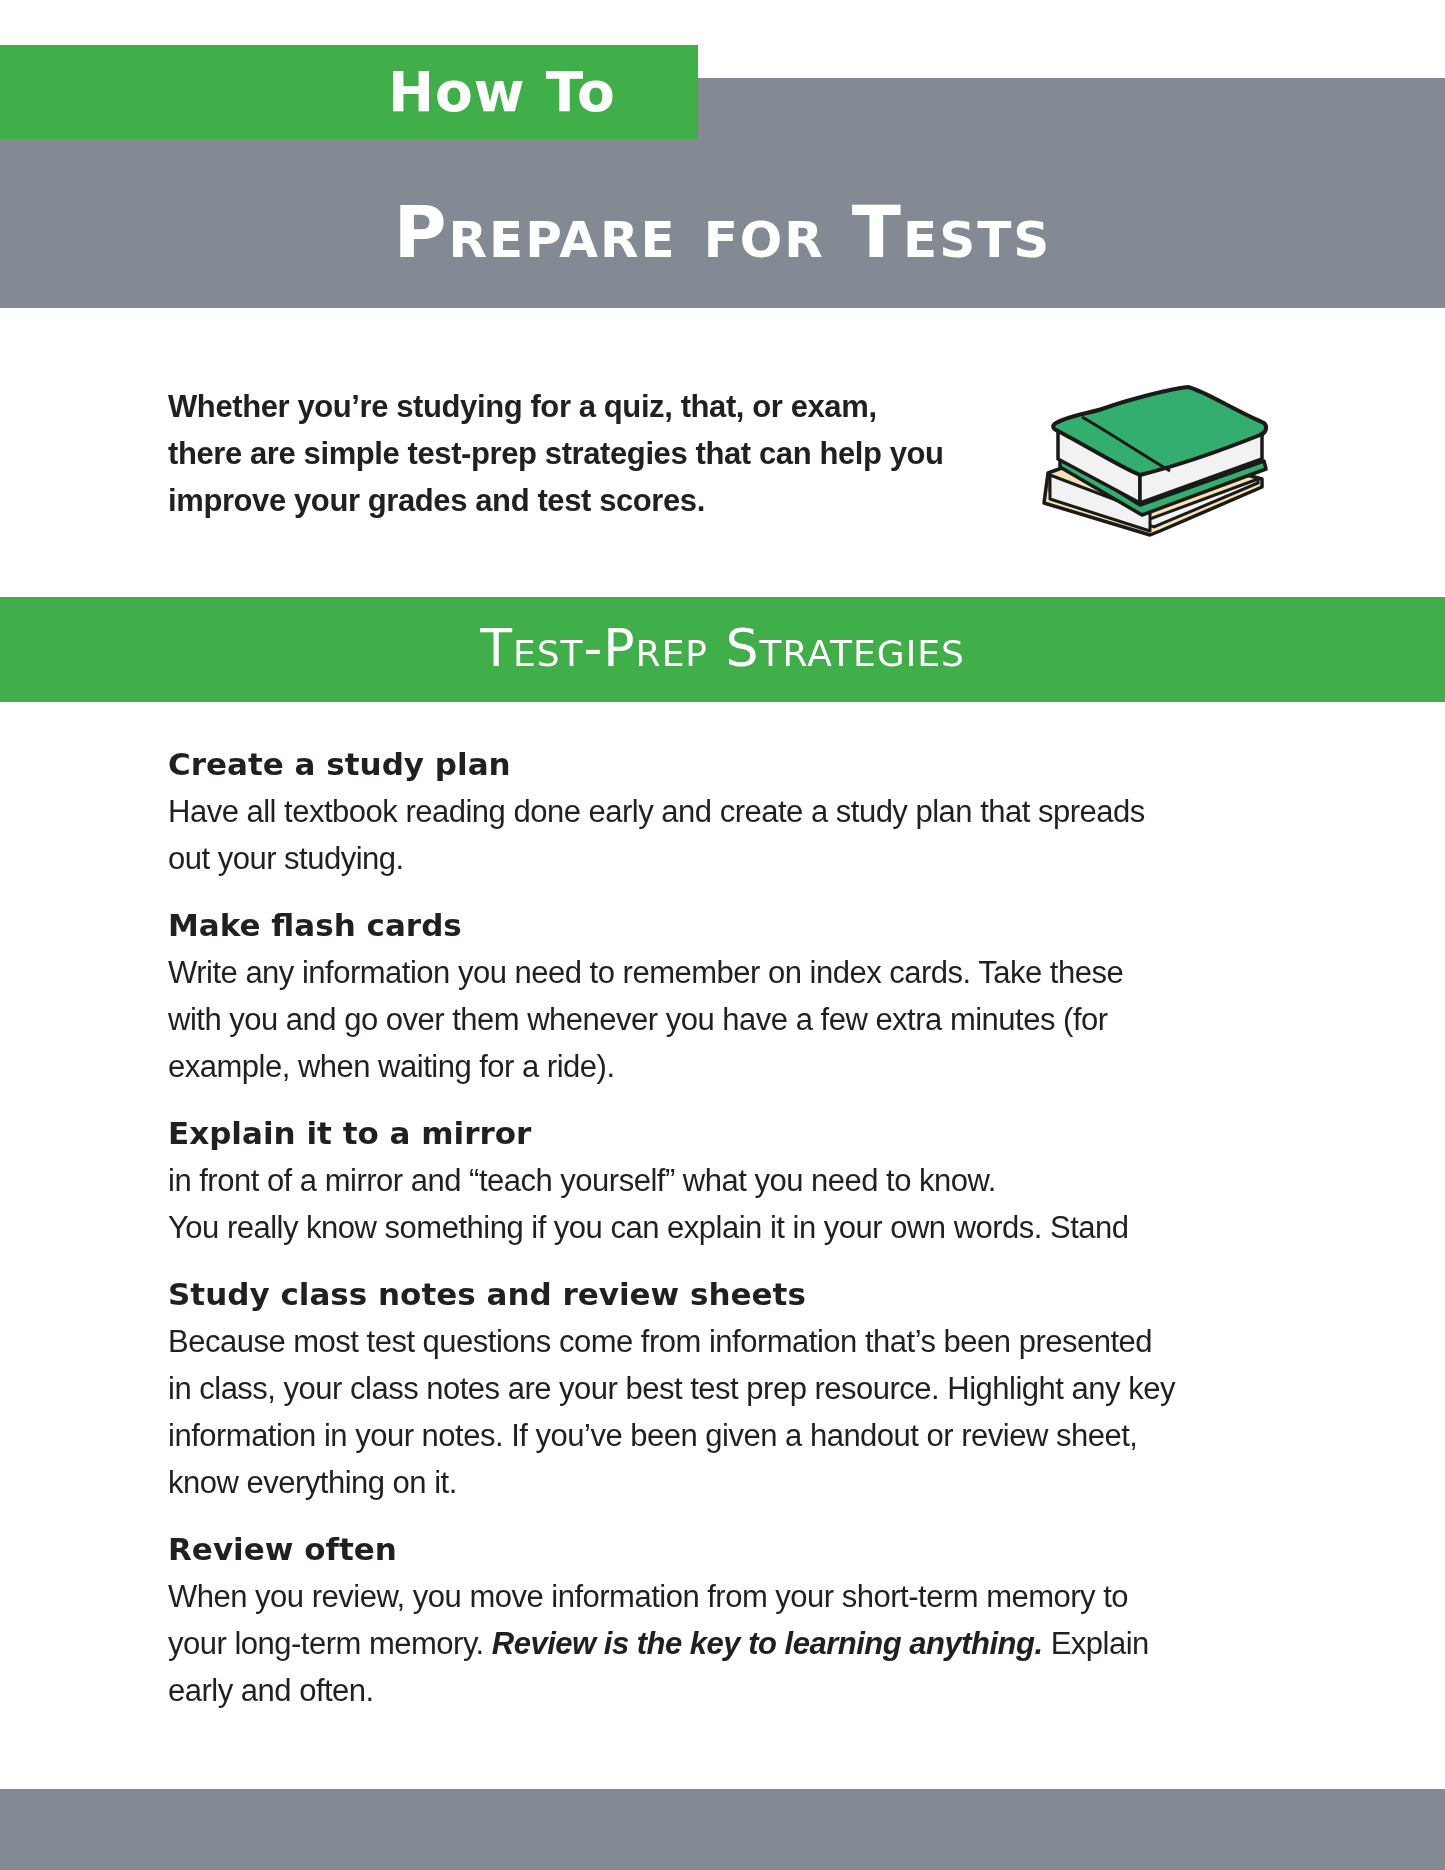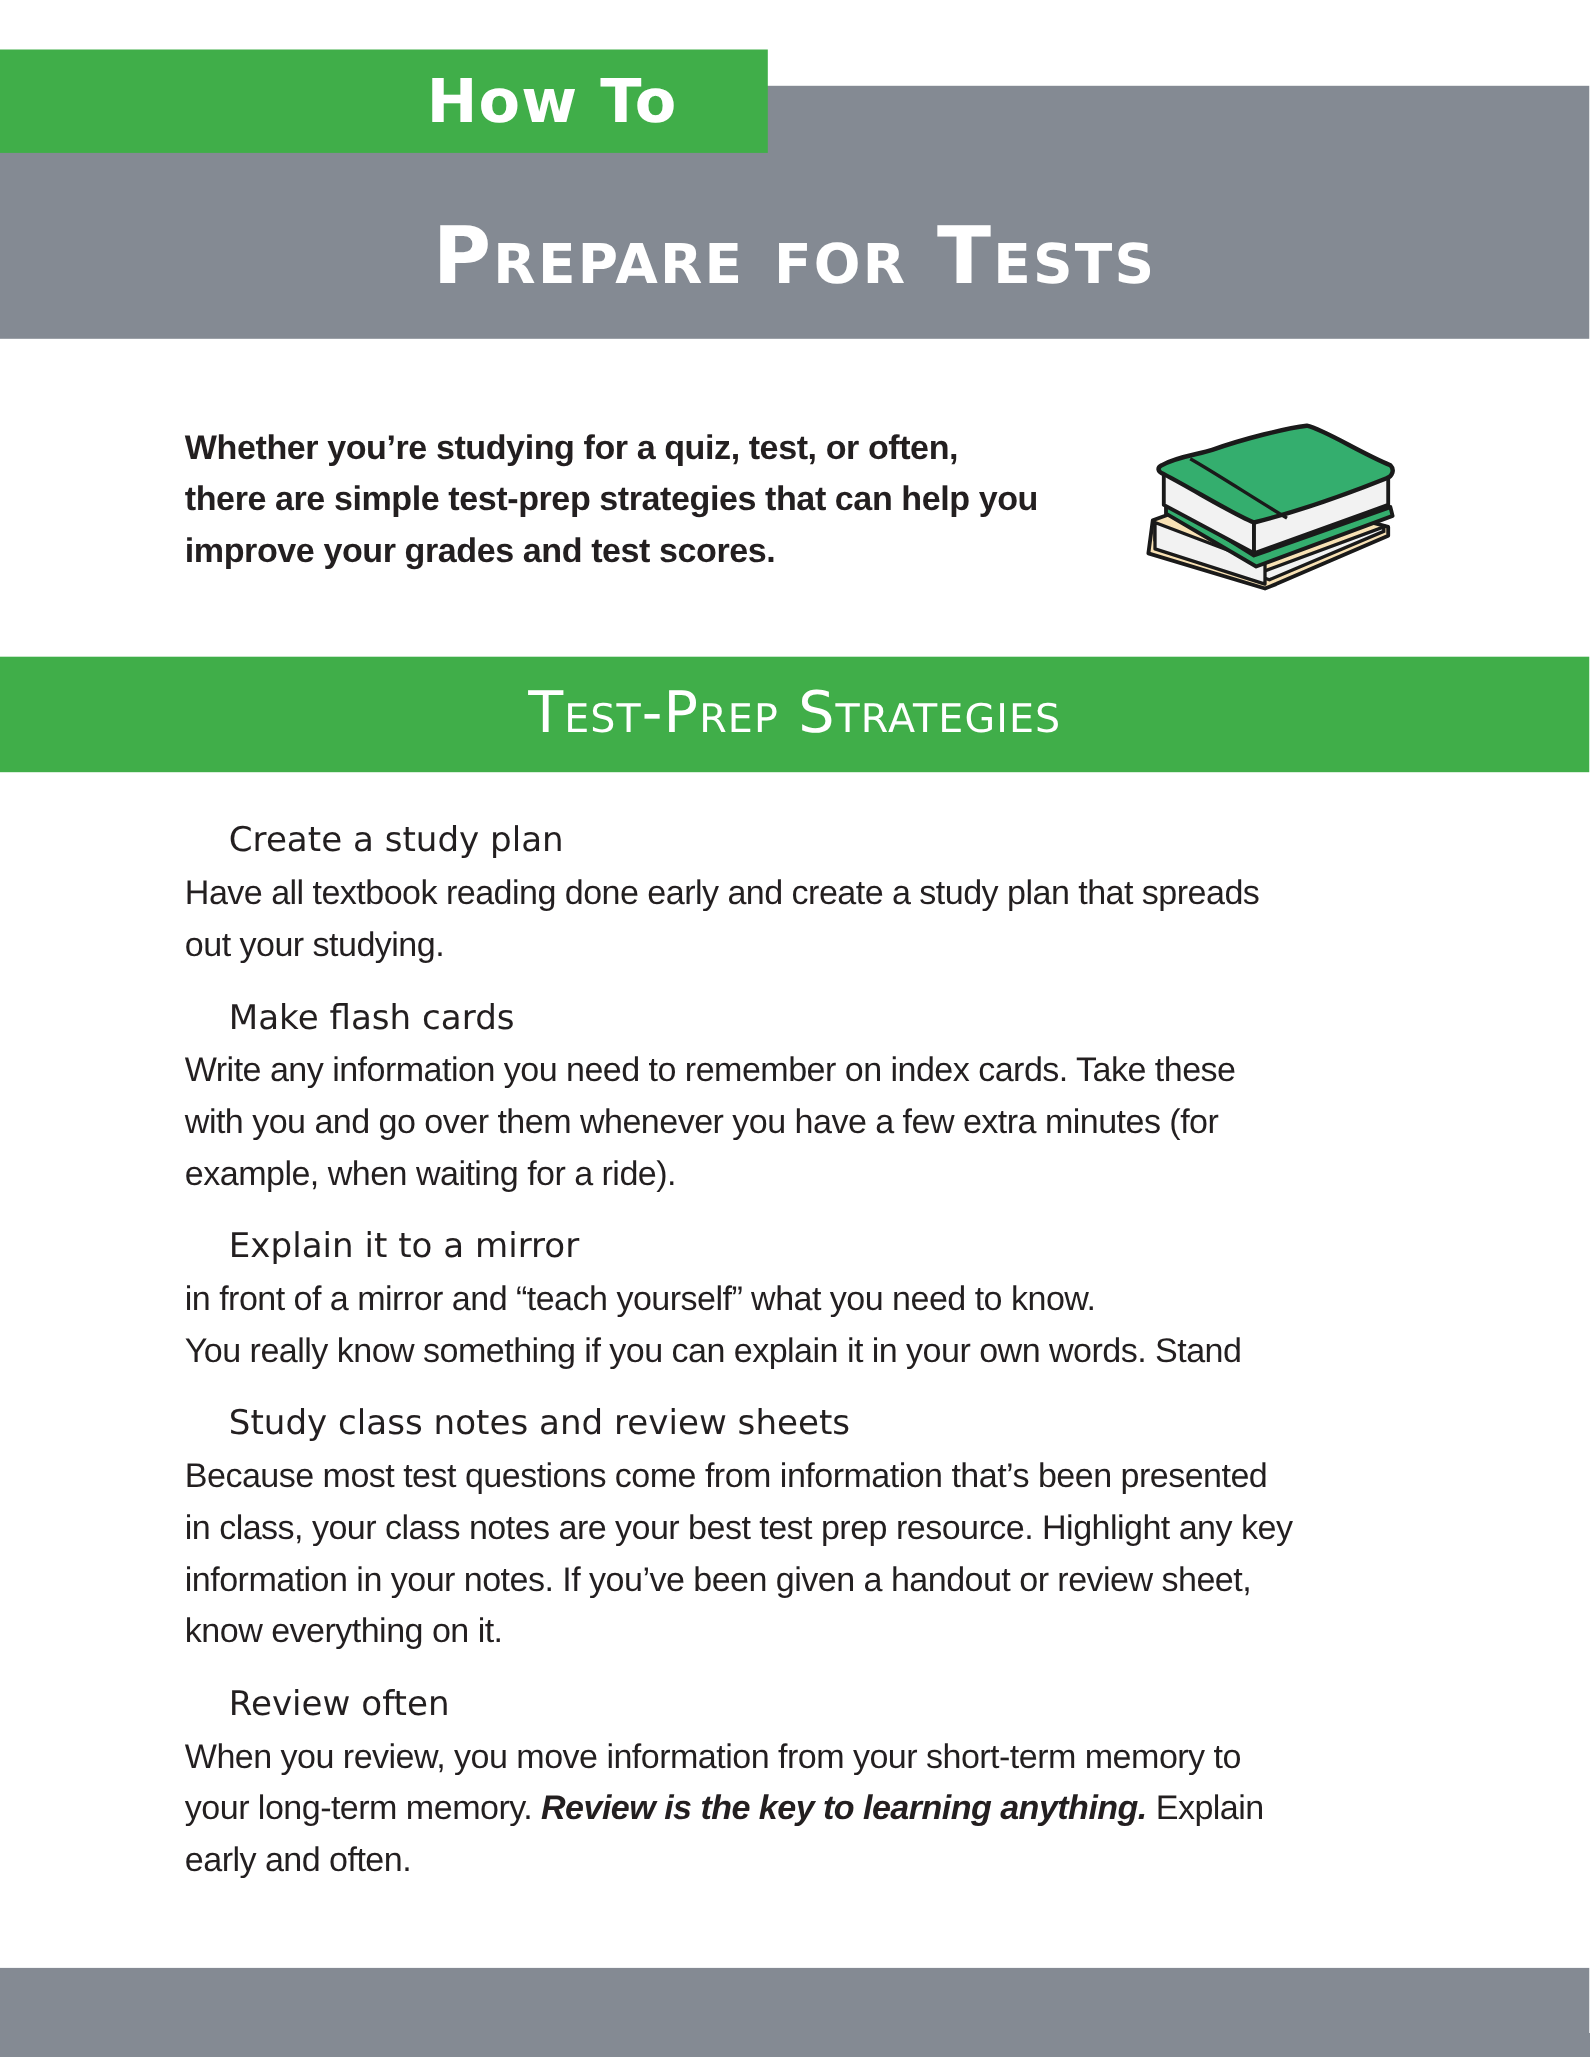--- a/index.html
+++ b/index.html
@@ -87,26 +87,25 @@
       white-space: nowrap;
     }
     .strategies {
       position: absolute;
       left: 168px; top: 740px;
       width: 1110px;
     }
     .strategy { margin: 0 0 19px 0; }
     .strategy-heading {
       font-family: "DejaVu Sans", sans-serif;
-      font-weight: normal;
+      font-weight: bold;
       font-size: 31px;
       line-height: 48px;
       color: #231f20;
       white-space: nowrap;
-      margin-left: 40px;
     }
     .strategy-body {
       font-family: Liberation Sans, sans-serif;
       font-size: 31px;
       line-height: 47px;
       color: #231f20;
       letter-spacing: -0.5px;
     }
     .strategy-body span.line { display: block; white-space: nowrap; }
     .emph { font-weight: bold; font-style: italic; }
@@ -119,21 +118,21 @@
   </style>
 </head>
 <body>
 
 <div class="gray-band"></div>
 <div class="howto-tab"></div>
 <div class="howto-text">How To</div>
 <div class="main-title">Prepare for Tests</div>
 
 <div class="intro">
-  <span>Whether you’re studying for a quiz, test, or often,</span>
+  <span>Whether you’re studying for a quiz, that, or exam,</span>
   <span>there are simple test-prep strategies that can help you</span>
   <span>improve your grades and test scores.</span>
 </div>
 
 <div class="books-illustration">
   <svg width="250" height="170" viewBox="0 0 250 170" xmlns="http://www.w3.org/2000/svg">
 
     <path d="M18 98 L40 90 L60 100 L180 90 L232 104 L232 112 L130 156 L120 160 L14 128 Z" fill="#f8e1b4" stroke="#1a1a1a" stroke-width="3.5" stroke-linejoin="round"></path>
 
     <path d="M20 104 L120 144 L228 104 L228 108 L124 152 L20 116 Z" fill="#f2f2f2" stroke="#1a1a1a" stroke-width="3"></path>

